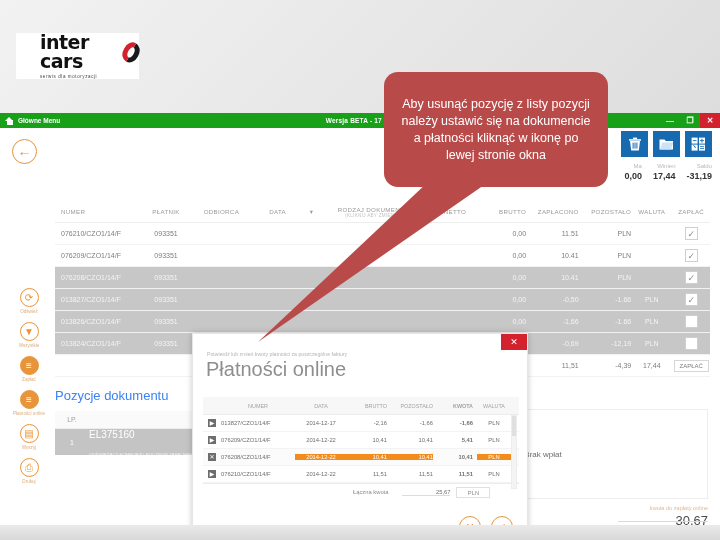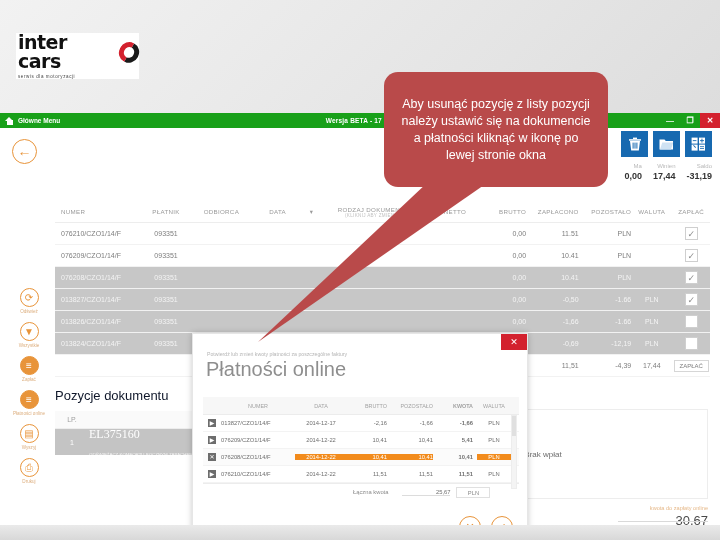--- a/index.html
+++ b/index.html
@@ -12,21 +12,21 @@
     background: linear-gradient(135deg, #f2f2f2 0%, #e4e4e4 45%, #d2d2d2 100%);
     position: relative;
   }
 
   
   .logo-box {
     position: absolute; left: 16px; top: 33px;
     width: 123px; height: 46px;
     background: #ffffff;
     display: flex; flex-direction: column;
-    justify-content: center; padding-left: 2px;
+    justify-content: center; padding-left: 24px;
   }
   .logo-row { display: flex; align-items: center; }
   .logo-text {
     font-family: "DejaVu Sans", sans-serif;
     font-weight: bold; font-size: 19px; letter-spacing: -0.5px;
     color: #111; line-height: 1;
   }
   .logo-mark {
     position: relative; width: 21px; height: 21px; margin-left: 6px;
   }
@@ -190,38 +190,38 @@
   .chk {
     width: 13px; height: 13px; border: 1px solid #cfcfcf;
     display: inline-flex; align-items: center; justify-content: center;
     color: #8d8d8d; font-size: 9px; background: #fff;
   }
   .rodzaj-sub { font-size: 4.6px; color: #c2c2c2; display:block; }
 
   
   .pozycje-title {
     position: absolute; left: 55px; top: 275px;
-    font-size: 13px; color: #0f172a; font-weight: 300;
+    font-size: 13px; color: #3b82f6; font-weight: 300;
   }
   .poz-table {
     position: absolute; left: 55px; top: 298px;
     width: 290px;
   }
   .poz-head {
     display: flex; height: 18px; align-items: center;
     background: #fafafa; border-bottom: 1px solid #ededed;
     font-size: 6px; color: #a0a0a0;
   }
   .poz-row {
     display: flex; height: 26px; align-items: center;
     background: #c4c4c4; color: #fff;
   }
   .poz-lp { width: 34px; text-align: center; font-size: 7px; }
   .poz-idx { flex: 1; }
-  .poz-idx-main { font-size: 12px; font-family: Liberation Serif, serif; }
+  .poz-idx-main { font-size: 10px; }
   .poz-idx-sub { font-size: 4.4px; opacity: .85; }
 
   
   .right-panel {
     position: absolute; left: 378px; top: 296px;
     width: 330px; height: 90px;
     border: 1px solid #ededed; background: #fff;
     display: flex; align-items: center; justify-content: center;
     font-size: 8px; color: #6d6d6d;
   }

